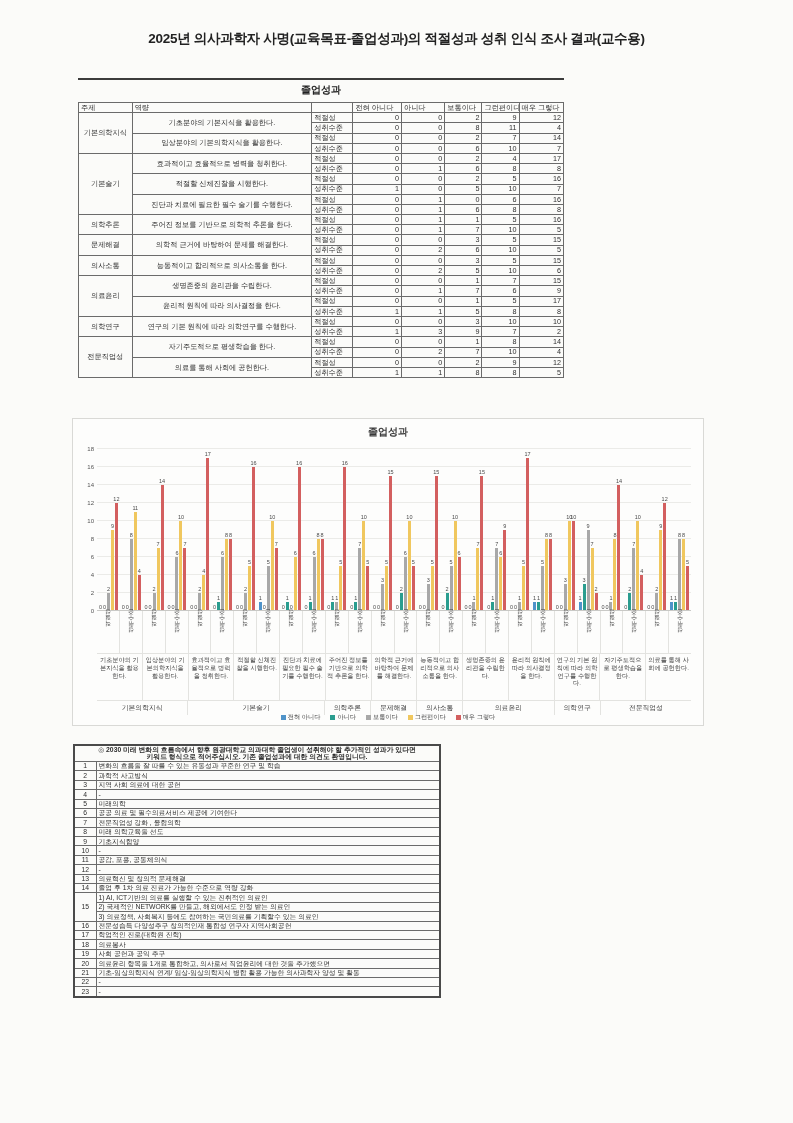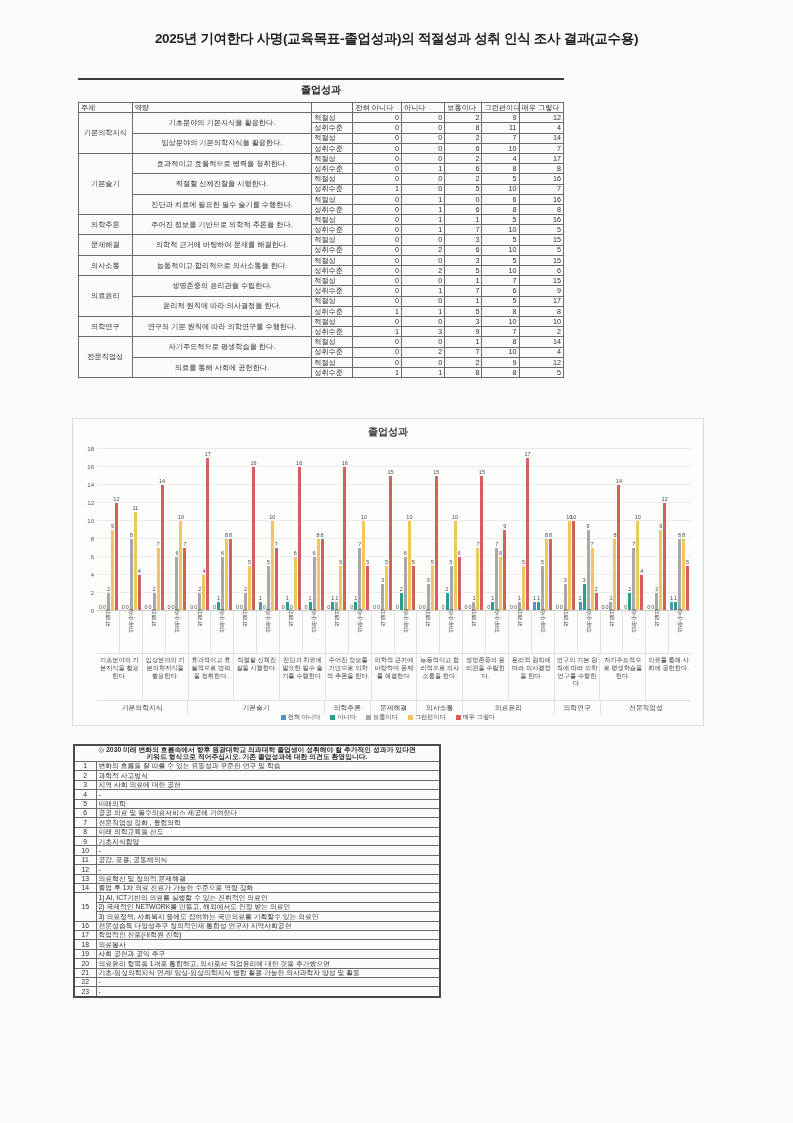--- a/index.html
+++ b/index.html
@@ -76,21 +76,21 @@
   table.fb td{border:1px solid #6b6b6b;font-size:6.8px;line-height:1.1;height:8.4px;
     padding:0 2px;color:#2e2e2e;white-space:nowrap;overflow:hidden;}
   td.fb-head{white-space:normal;text-align:center;font-weight:bold;font-size:7.3px;
     height:auto;padding:2px 4px;line-height:1.35;}
   col.fb-no{width:22px;}
   td.fb-no-cell{text-align:center;}
 </style>
 </head>
 <body>
 
-<div class="page-title">2025년 기여한다 사명(교육목표-졸업성과)의 적절성과 성취 인식 조사 결과(교수용)</div>
+<div class="page-title">2025년 의사과학자 사명(교육목표-졸업성과)의 적절성과 성취 인식 조사 결과(교수용)</div>
 
 <div class="outcomes">
   <div class="rule"></div>
   <div class="sec-title">졸업성과</div>
   <table class="survey">
     <colgroup>
       <col class="c-topic">
         <col class="c-comp">
         <col class="c-type">
       <col class="c-n1">

